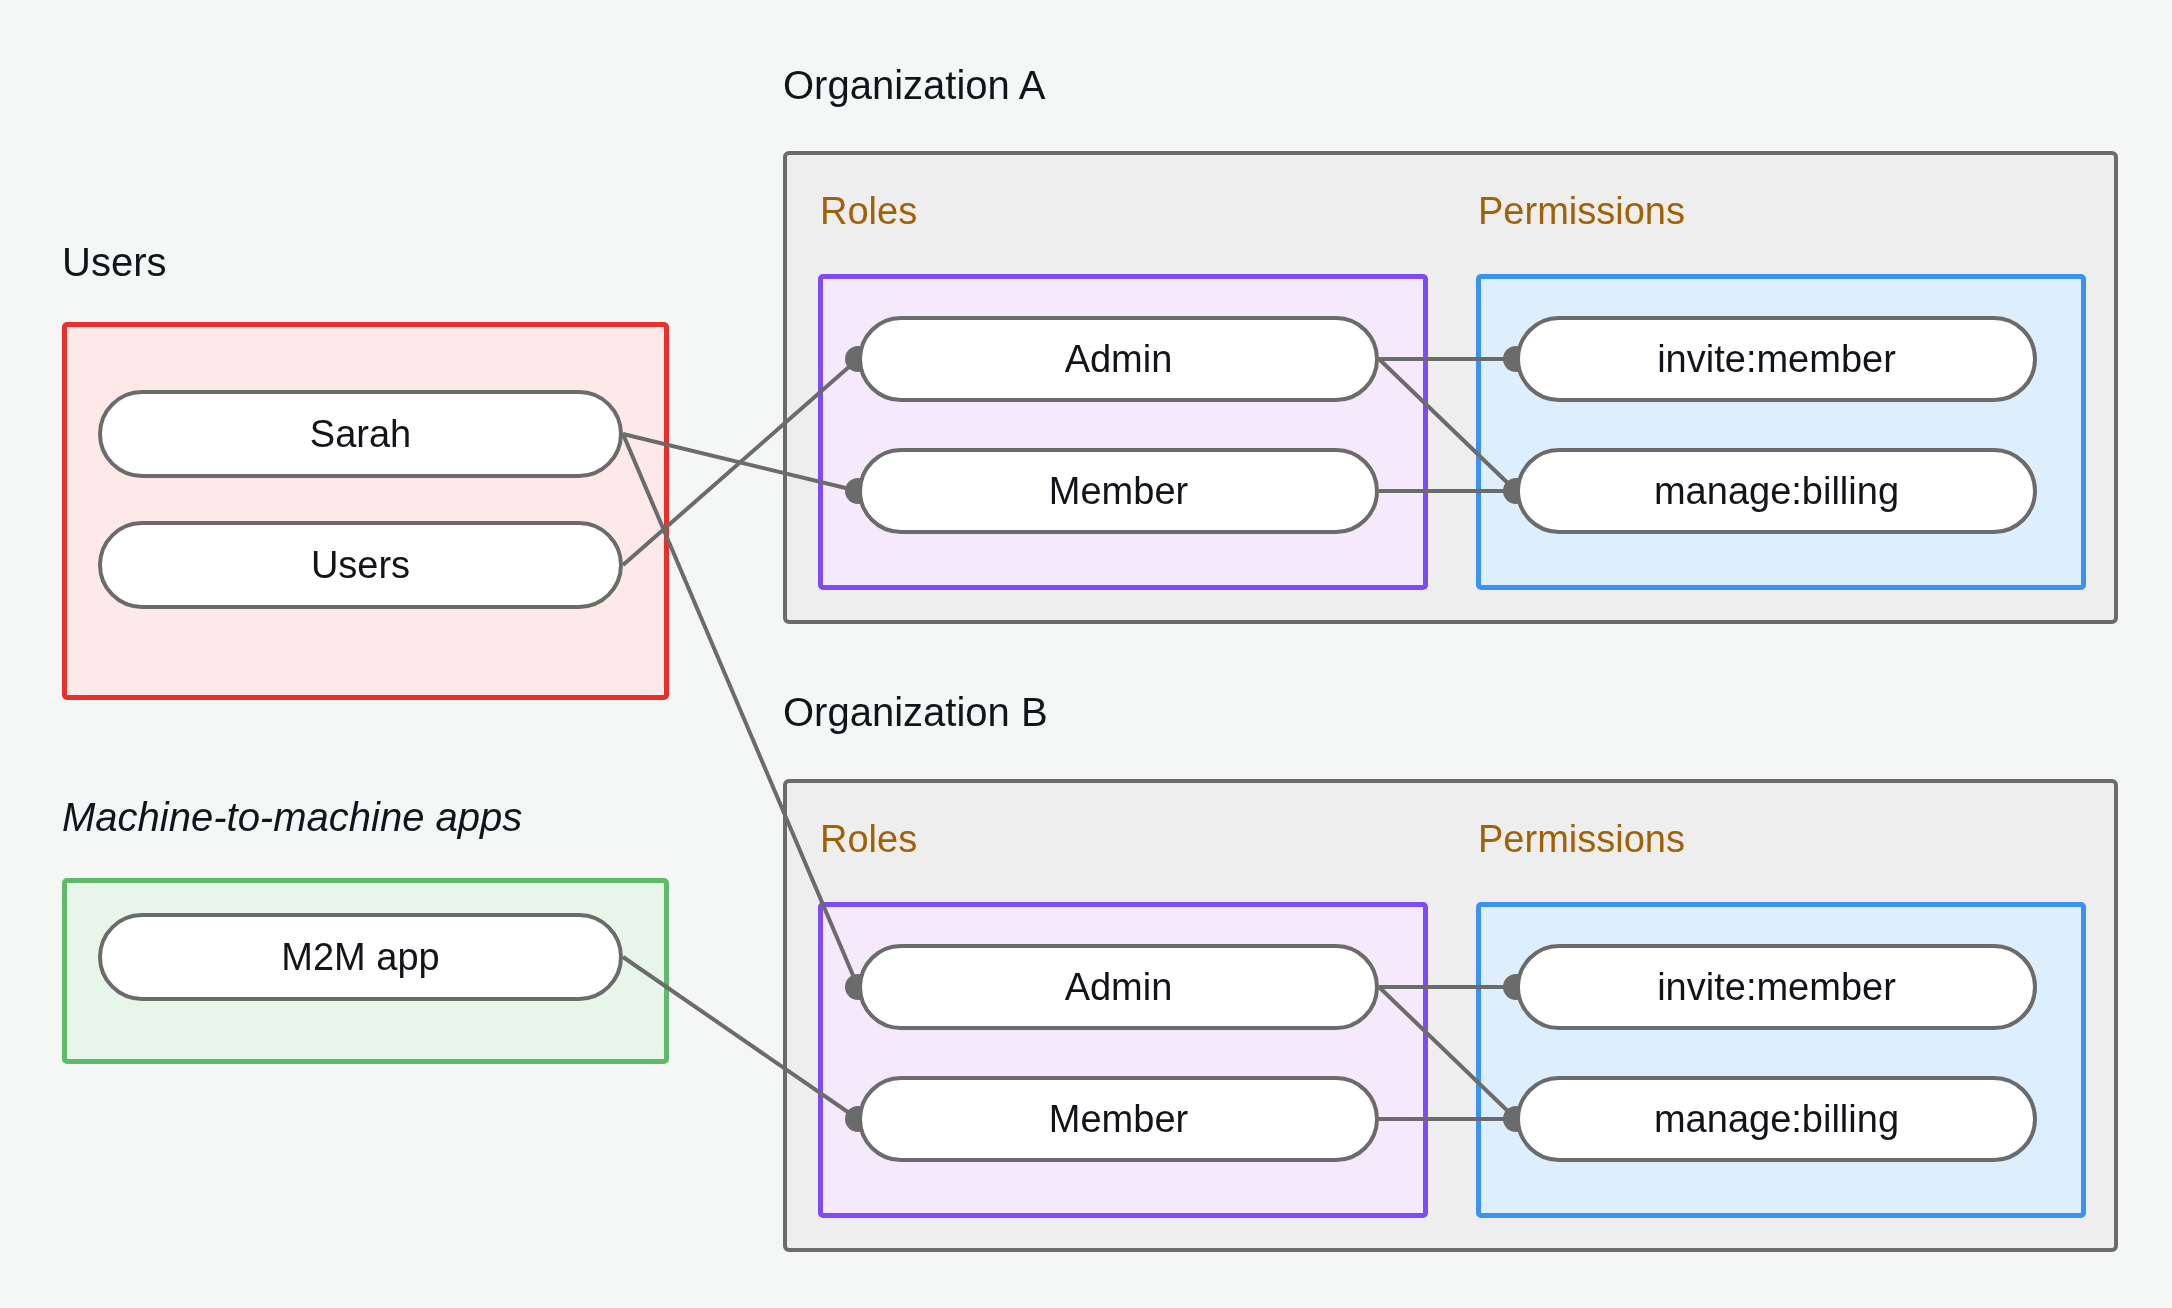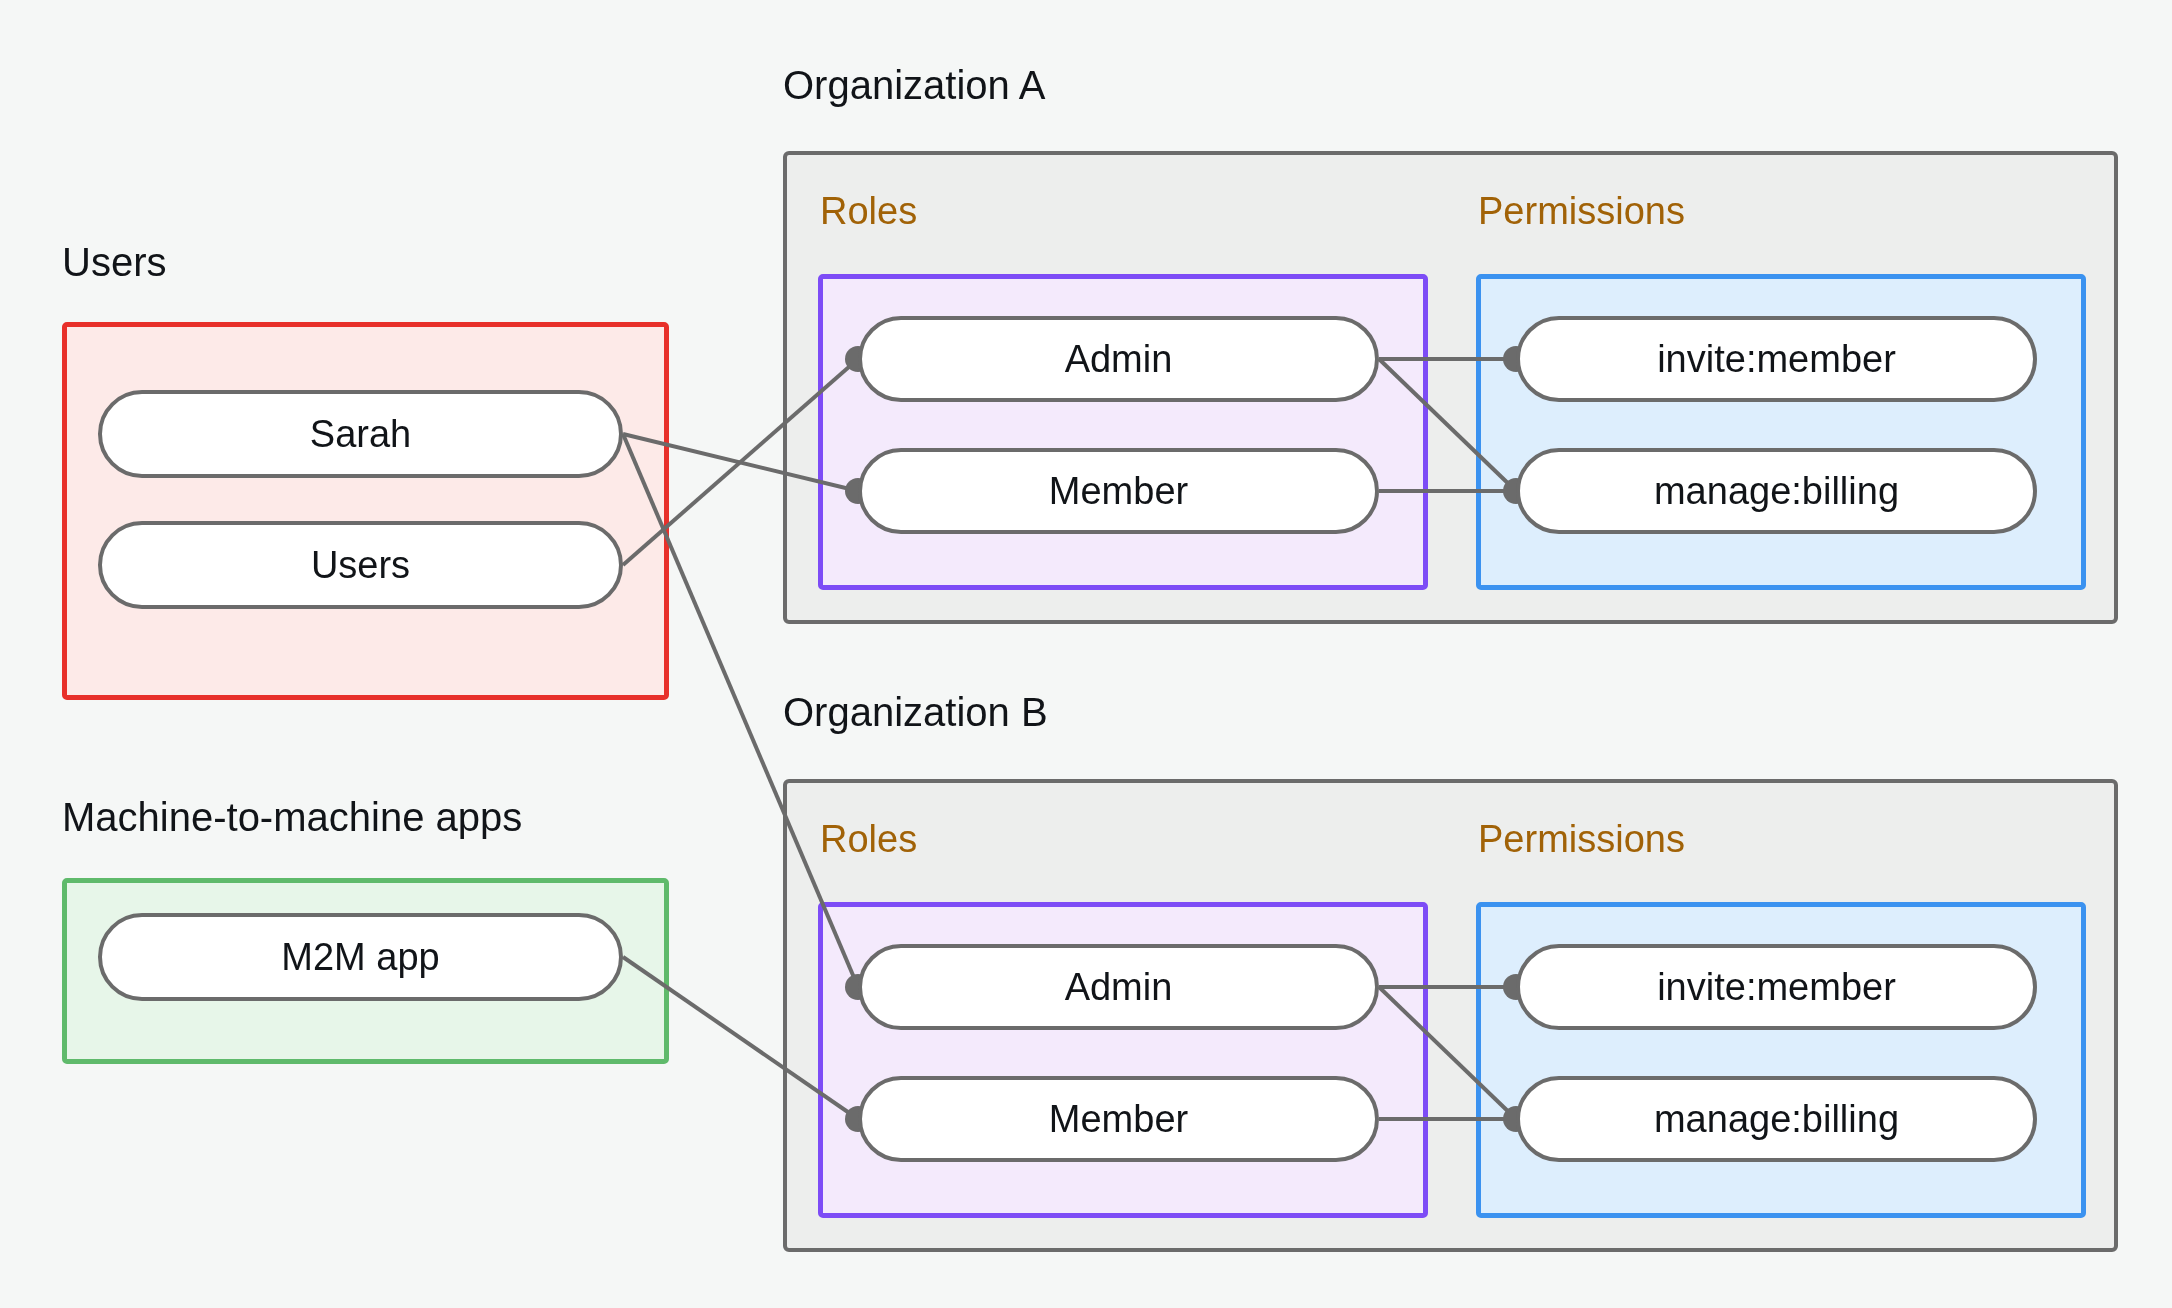--- a/index.html
+++ b/index.html
@@ -62,21 +62,21 @@
     box-sizing:border-box;
   }
 </style>
 </head>
 <body>
 
 <div id="stage">
 
   <div class="group-label" style="left:62px;top:240px;">Users</div>
 
-  <div class="group-label" style="left:62px;top:795px;">Machine-to-machine apps</div>
+  <div class="group-label" style="left:62px;top:795px;font-style:italic;">Machine-to-machine apps</div>
 
   <div class="group-label" style="left:783px;top:690px;">Organization B</div>
 
   <div class="group-label" style="left:783px;top:63px;">Organization A</div>
 
   <div class="cat-box cat-users" style="left:62px;top:322px;width:597px;height:368px;"></div>
   <div class="node" style="left:98px;top:390px;width:525px;height:88px;">Sarah</div>
   <div class="node" style="left:98px;top:521px;width:525px;height:88px;">Users</div>
 
   <div class="cat-box cat-m2m" style="left:62px;top:878px;width:597px;height:176px;"></div>

